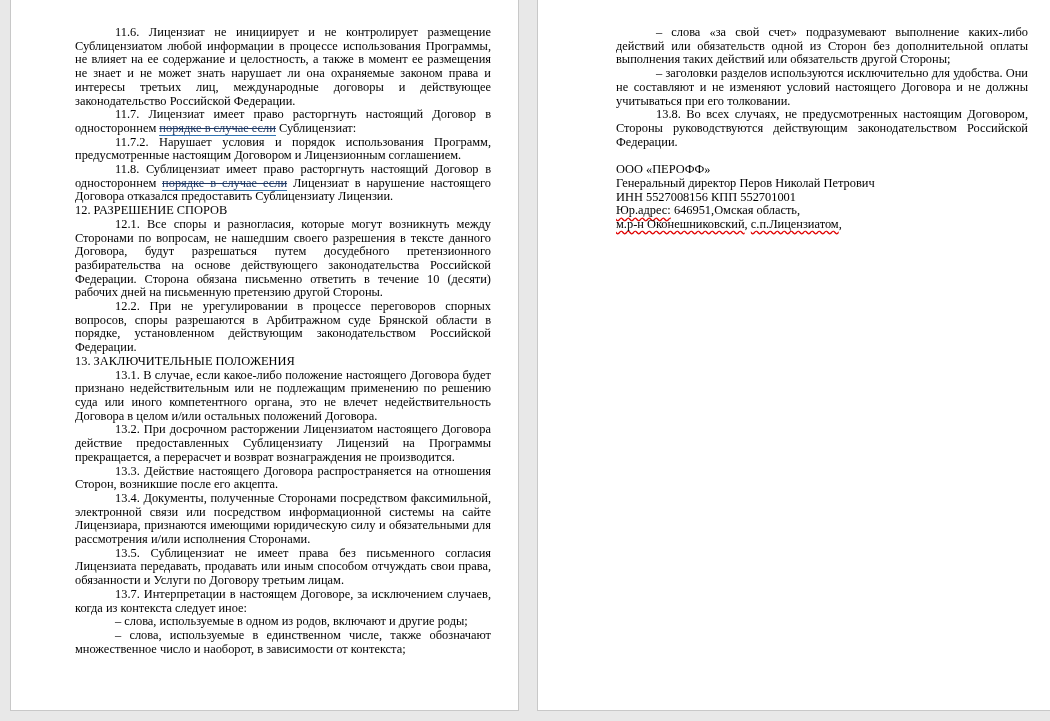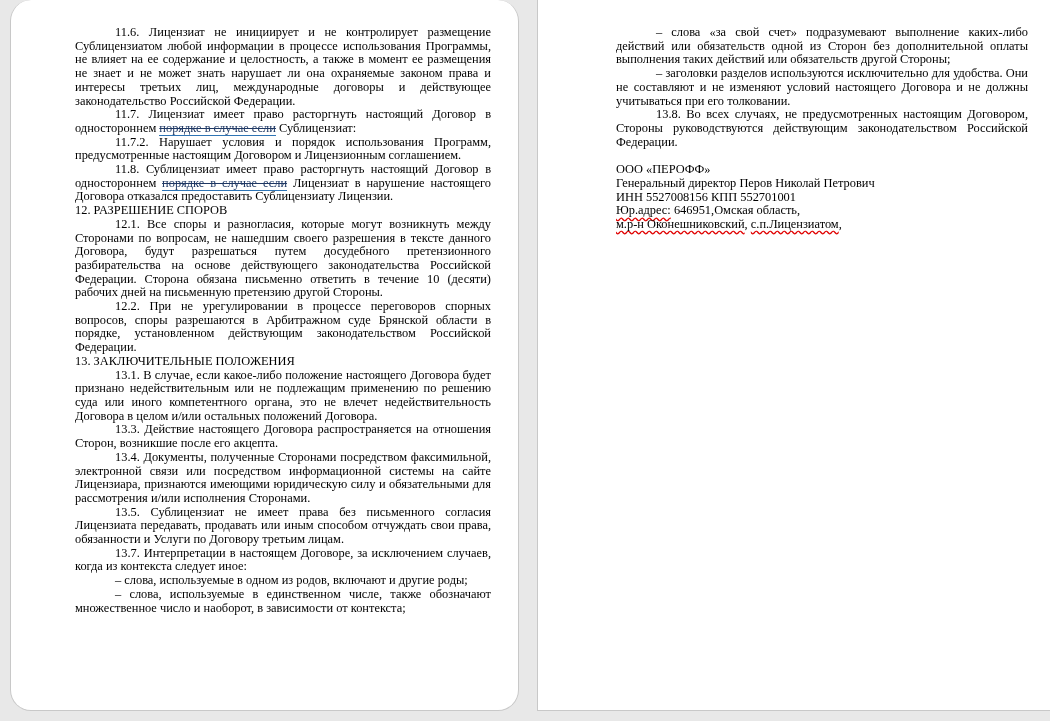--- a/index.html
+++ b/index.html
@@ -18,21 +18,21 @@
   }
   .page {
     position: absolute;
     top: 0;
     height: 711px;
     background: #ffffff;
     border: 1px solid var(--page-border, #c8c8c8);
     border-top: none;
     box-sizing: border-box;
   }
-  #page1 { left: 10px;  width: 509px; border-radius: 21px; }
+  #page1 { left: 10px;  width: 509px; }
   #page2 { left: 537px; width: 520px; }
   .textblock {
     position: absolute;
     top: 26px;
     font-size: 12.4px;
     line-height: 13.7px;
     color: #000000;
   }
   #page1 .textblock { left: 64px; width: 416px; }
   #page2 .textblock { left: 78px; width: 412px; }
@@ -72,20 +72,21 @@
     <div class="textblock">
         <p class="para"><span>11.6. Лицензиат не инициирует и не контролирует размещение Сублицензиатом любой информации в процессе использования Программы, не влияет на ее содержание и целостность, а также в момент ее размещения не знает и не может знать нарушает ли она охраняемые законом права и интересы третьих лиц, международные договоры и действующее законодательство Российской Федерации.</span></p>
         <p class="para"><span>11.7. Лицензиат имеет право расторгнуть настоящий Договор в одностороннем </span><span class="run-del">порядке в случае если</span><span> Сублицензиат:</span></p>
         <p class="para"><span>11.7.2. Нарушает условия и порядок использования Программ, предусмотренные настоящим Договором и Лицензионным соглашением.</span></p>
         <p class="para"><span>11.8. Сублицензиат имеет право расторгнуть настоящий Договор в одностороннем </span><span class="run-del">порядке в случае если</span><span> Лицензиат в нарушение настоящего Договора отказался предоставить Сублицензиату Лицензии.</span></p>
         <p class="para center"><span>12. РАЗРЕШЕНИЕ СПОРОВ</span></p>
         <p class="para"><span>12.1. Все споры и разногласия, которые могут возникнуть между Сторонами по вопросам, не нашедшим своего разрешения в тексте данного Договора, будут разрешаться путем досудебного претензионного разбирательства на основе действующего законодательства Российской Федерации. Сторона обязана письменно ответить в течение 10 (десяти) рабочих дней на письменную претензию другой Стороны.</span></p>
         <p class="para"><span>12.2. При не урегулировании в процессе переговоров спорных вопросов, споры разрешаются в Арбитражном суде Брянской области в порядке, установленном действующим законодательством Российской Федерации.</span></p>
         <p class="para center"><span>13. ЗАКЛЮЧИТЕЛЬНЫЕ ПОЛОЖЕНИЯ</span></p>
         <p class="para"><span>13.1. В случае, если какое-либо положение настоящего Договора будет признано недействительным или не подлежащим применению по решению суда или иного компетентного органа, это не влечет недействительность Договора в целом и/или остальных положений Договора.</span></p>
+        <p class="para"><span>13.2. При досрочном расторжении Лицензиатом настоящего Договора действие предоставленных Сублицензиату Лицензий на Программы прекращается, а перерасчет и возврат вознаграждения не производится.</span></p>
         <p class="para"><span>13.3. Действие настоящего Договора распространяется на отношения Сторон, возникшие после его акцепта.</span></p>
         <p class="para"><span>13.4. Документы, полученные Сторонами посредством факсимильной, электронной связи или посредством информационной системы на сайте Лицензиара, признаются имеющими юридическую силу и обязательными для рассмотрения и/или исполнения Сторонами.</span></p>
         <p class="para"><span>13.5. Сублицензиат не имеет права без письменного согласия Лицензиата передавать, продавать или иным способом отчуждать свои права, обязанности и Услуги по Договору третьим лицам.</span></p>
         <p class="para"><span>13.7. Интерпретации в настоящем Договоре, за исключением случаев, когда из контекста следует иное:</span></p>
         <p class="para"><span>– слова, используемые в одном из родов, включают и другие роды;</span></p>
         <p class="para"><span>– слова, используемые в единственном числе, также обозначают множественное число и наоборот, в зависимости от контекста;</span></p>
       </div>
   </div>
   <div class="page" id="page2">
     <div class="textblock">

